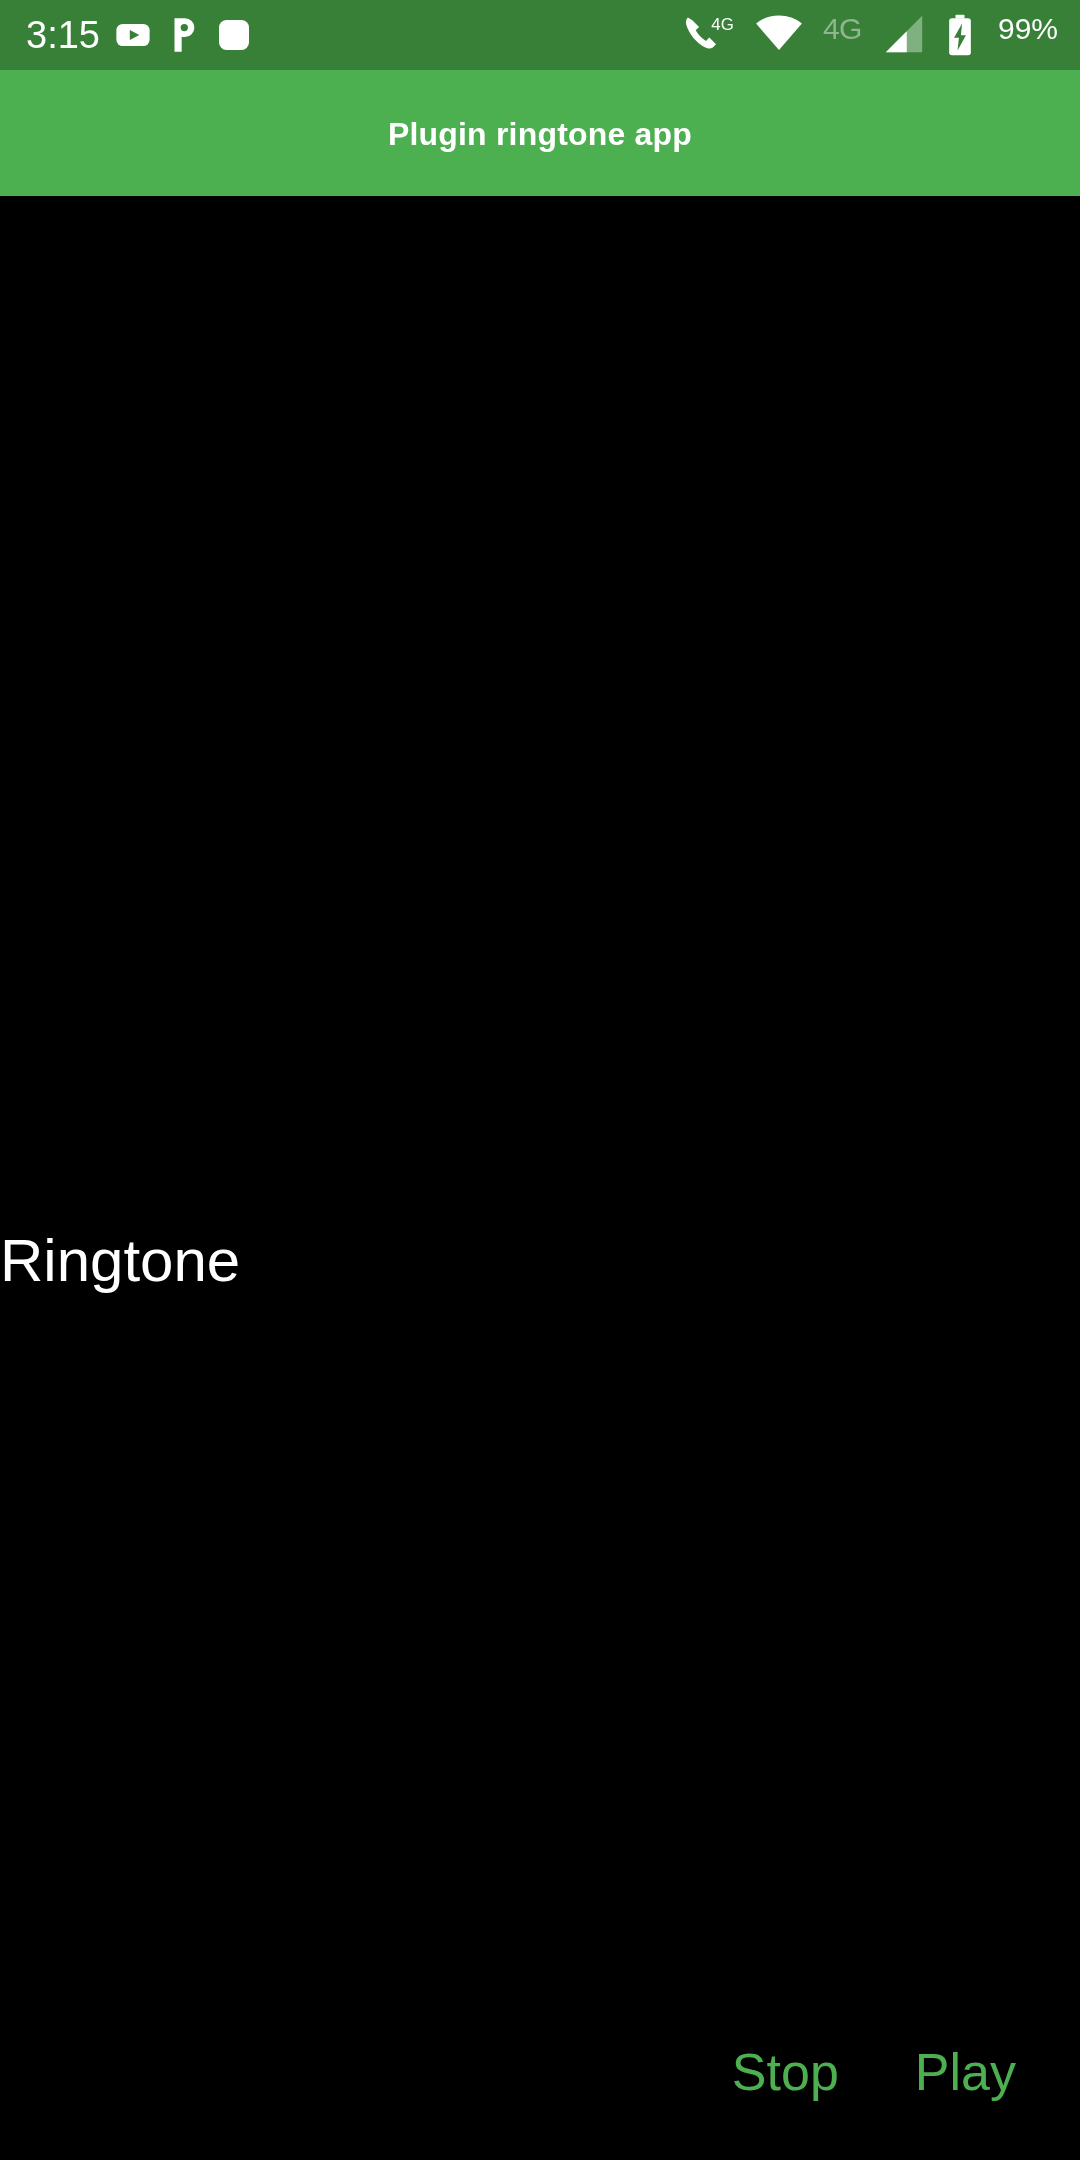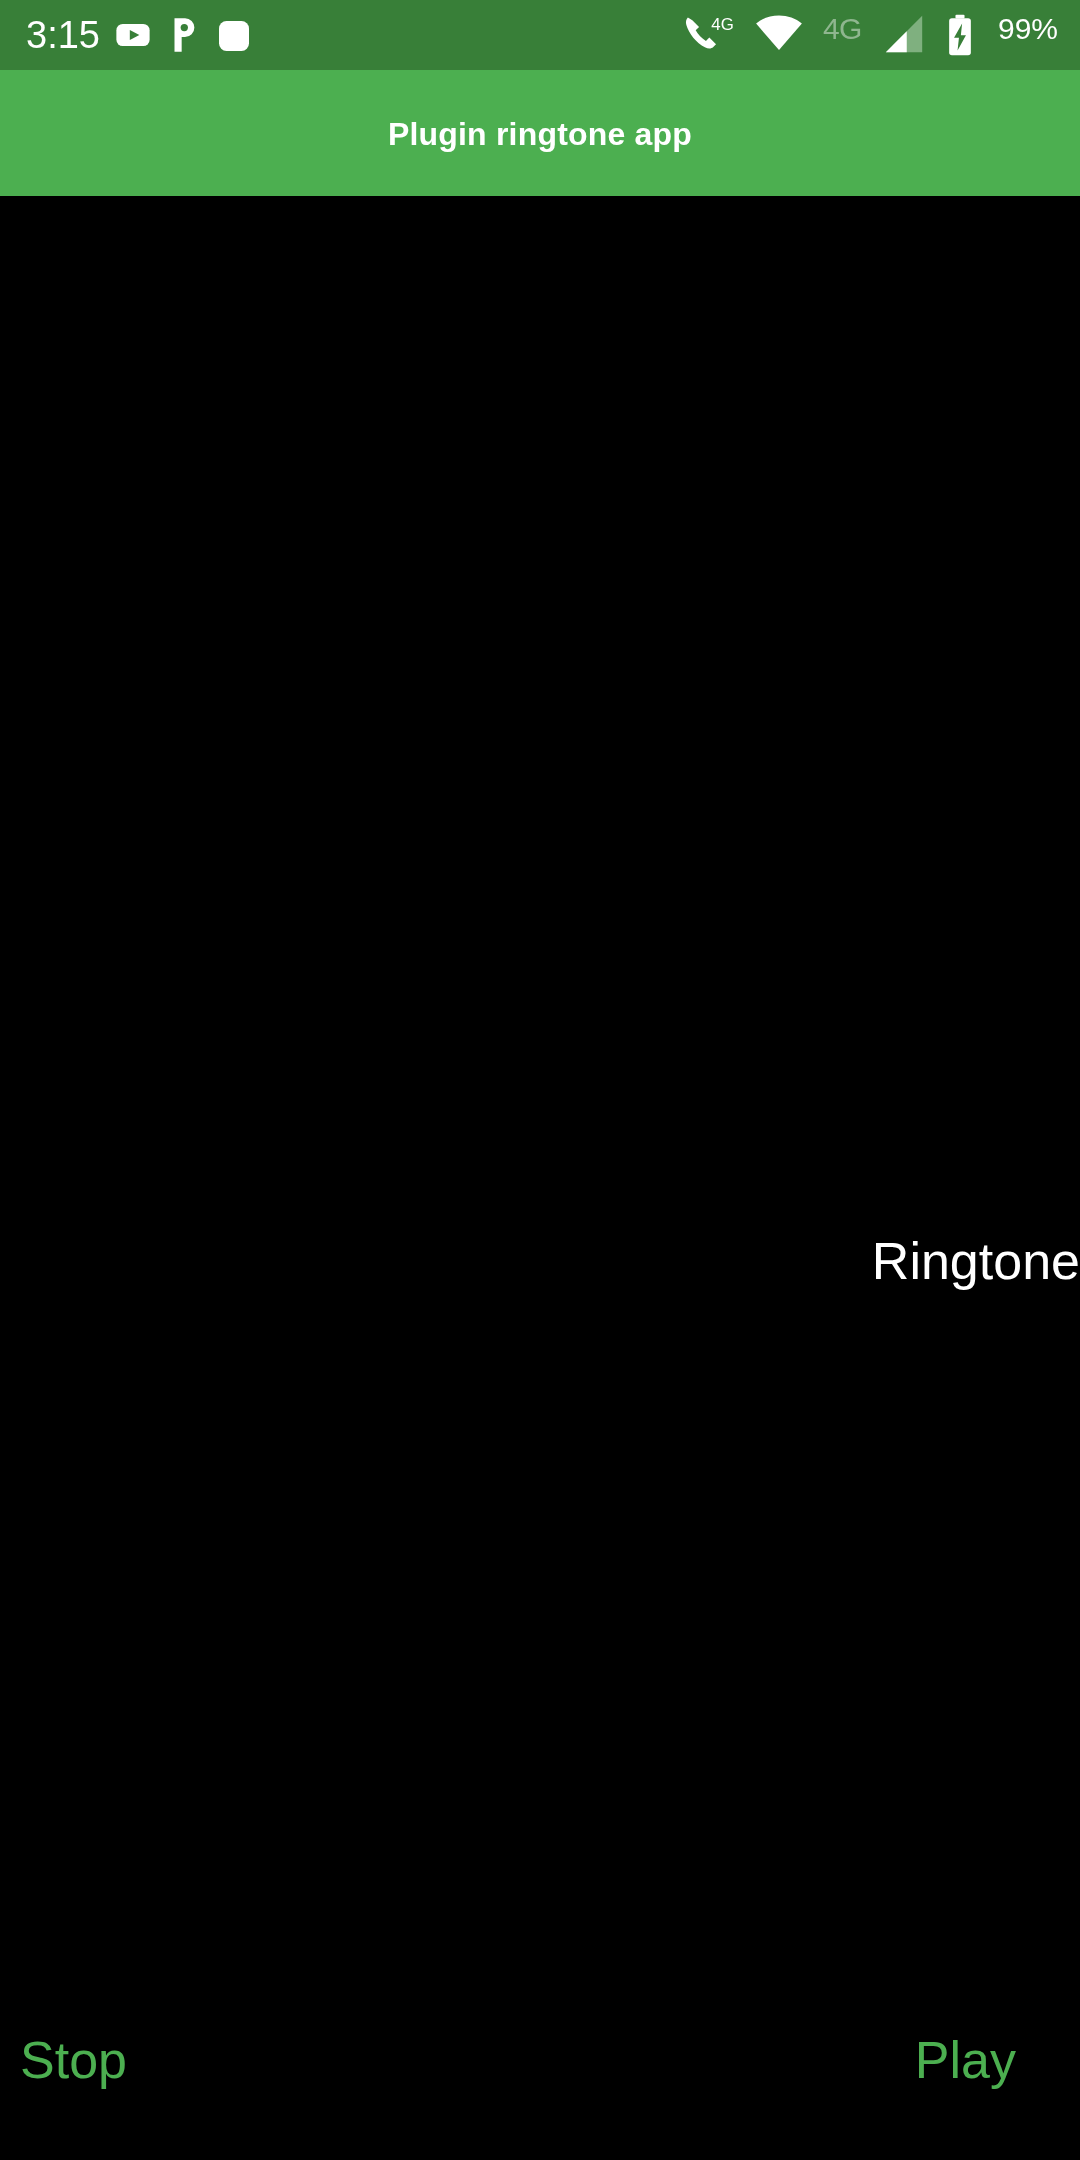--- a/index.html
+++ b/index.html
@@ -27,21 +27,21 @@
     flex: 0 0 70px;
     background: #387f38;
     display: flex;
     align-items: center;
     padding: 0 22px 0 26px;
     color: #ffffff;
   }
 
   .status-left {
     display: flex;
-    align-items: flex-end;
+    align-items: center;
     gap: 14px;
   }
 
   .status-clock {
     font-size: 38px;
     line-height: 1;
     letter-spacing: 0px;
     color: #ffffff;
     font-weight: 400;
   }
@@ -102,42 +102,42 @@
     flex: 1 1 auto;
     background: #000000;
     position: relative;
     display: flex;
     align-items: center;
     justify-content: center;
   }
 
   .center-label {
     color: #ffffff;
-    font-size: 52px;
+    font-size: 60px;
     font-weight: 400;
     line-height: 1;
     letter-spacing: 0px;
     position: absolute;
     top: 1065px;
     left: 0;
     right: 0;
-    text-align: right;
+    text-align: left;
     transform: translateY(-50%);
   }
 
   
   .action-bar {
     position: absolute;
     left: 0;
     right: 0;
-    bottom: 16px;
+    bottom: 4px;
     height: 168px;
     display: flex;
     align-items: center;
-    justify-content: space-between;
+    justify-content: flex-end;
     padding-right: 44px;
     gap: 36px;
   }
 
   .action-btn {
     color: #4caf50;
     font-size: 52px;
     font-weight: 400;
     line-height: 1;
     background: transparent;

